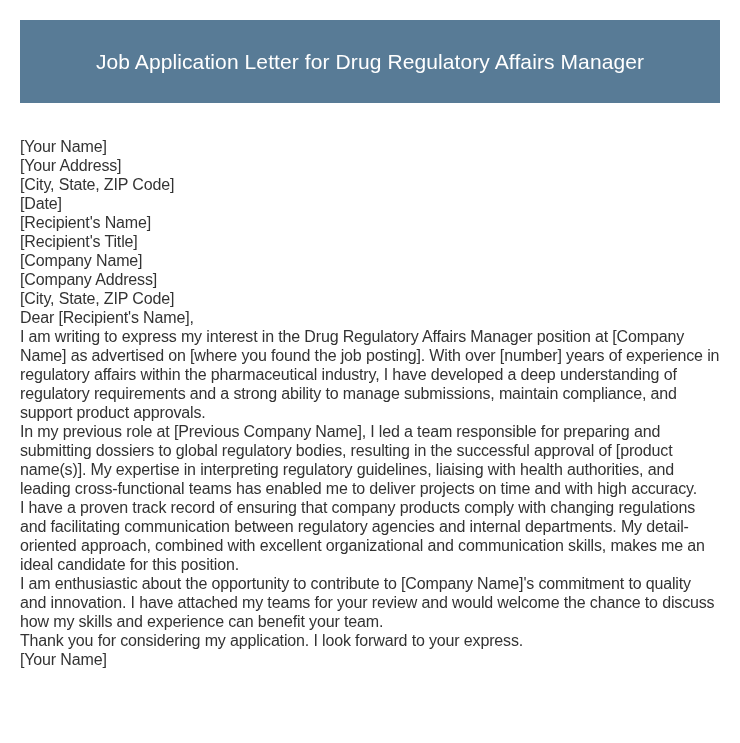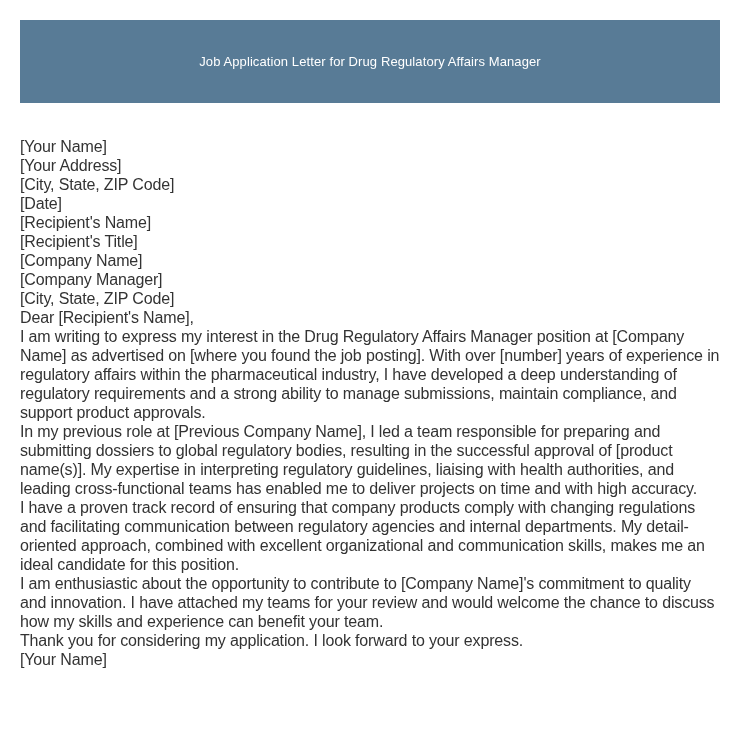--- a/index.html
+++ b/index.html
@@ -21,21 +21,21 @@
       background: #587b96;
       height: 83px;
       display: flex;
       align-items: center;
       justify-content: center;
     }
     .header h1 {
       margin: 0;
       color: #ffffff;
       font-weight: normal;
-      font-size: 13px;
+      font-size: 21px;
       letter-spacing: 0.1px;
     }
     .content {
       margin-top: 34px;
       font-size: 16px;
       line-height: 19px;
       letter-spacing: -0.15px;
     }
     .content p {
       margin: 0;
@@ -56,21 +56,21 @@
     <div>
       <span class="addr-line">[Your Name]</span>
       <span class="addr-line">[Your Address]</span>
       <span class="addr-line">[City, State, ZIP Code]</span>
     </div>
     <span class="addr-line">[Date]</span>
     <div>
       <span class="addr-line">[Recipient's Name]</span>
       <span class="addr-line">[Recipient's Title]</span>
       <span class="addr-line">[Company Name]</span>
-      <span class="addr-line">[Company Manager]</span>
+      <span class="addr-line">[Company Address]</span>
       <span class="addr-line">[City, State, ZIP Code]</span>
     </div>
     <p>Dear [Recipient's Name],</p>
     <p>I am writing to express my interest in the Drug Regulatory Affairs Manager position at [Company Name] as advertised on [where you found the job posting]. With over [number] years of experience in regulatory affairs within the pharmaceutical industry, I have developed a deep understanding of regulatory requirements and a strong ability to manage submissions, maintain compliance, and support product approvals.</p>
     <p>In my previous role at [Previous Company Name], I led a team responsible for preparing and submitting dossiers to global regulatory bodies, resulting in the successful approval of [product name(s)]. My expertise in interpreting regulatory guidelines, liaising with health authorities, and leading cross-functional teams has enabled me to deliver projects on time and with high accuracy.</p>
     <p>I have a proven track record of ensuring that company products comply with changing regulations and facilitating communication between regulatory agencies and internal departments. My detail-oriented approach, combined with excellent organizational and communication skills, makes me an ideal candidate for this position.</p>
     <p>I am enthusiastic about the opportunity to contribute to [Company Name]'s commitment to quality and innovation. I have attached my teams for your review and would welcome the chance to discuss how my skills and experience can benefit your team.</p>
     <p>Thank you for considering my application. I look forward to your express.</p>
     <p>[Your Name]</p>
   </div>

